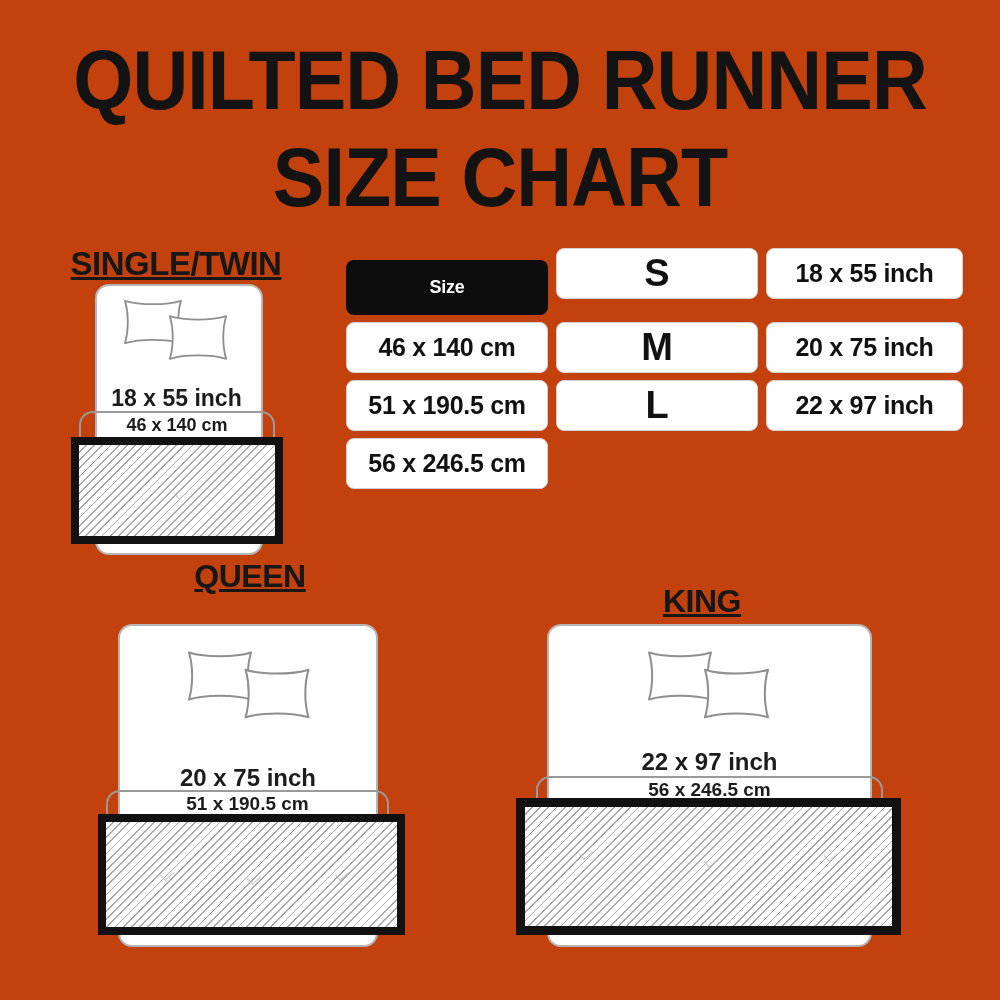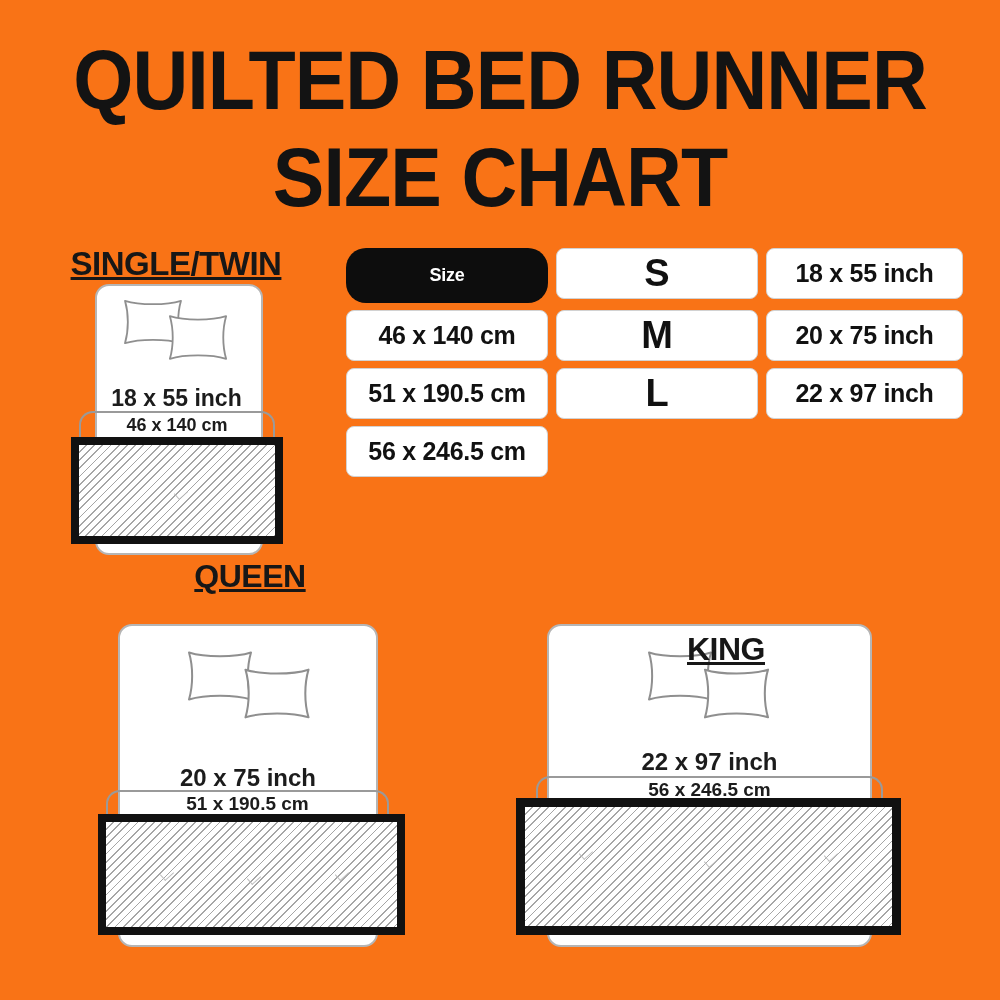--- a/index.html
+++ b/index.html
@@ -1,32 +1,32 @@
 <!DOCTYPE html>
 <html><head>
 <meta charset="utf-8">
 <style>
   html,body{margin:0;padding:0;background:#ffffff;}
   .canvas{
-    position:relative;width:1000px;height:1000px;background:#f97316;overflow:hidden;
+    position:relative;width:1000px;height:1000px;background:#c2410c;overflow:hidden;
     font-family:"Liberation Sans","DejaVu Sans",sans-serif;color:#111;
   }
   
   .page-title{
     position:absolute;top:32px;left:0;width:1000px;text-align:center;
     font-weight:700;font-size:84px;line-height:97px;letter-spacing:-1px;color:#131313;
     transform:scaleX(0.92);transform-origin:50% 0;white-space:nowrap;
   }
   
   .size-table{position:absolute;left:346px;top:248px;display:grid;
     grid-template-columns:202px 202px 197px;grid-auto-rows:auto;column-gap:8px;row-gap:7px;}
   .th{
-    background:#0d0d0d;color:#ffffff;border-radius:20px;height:55px;
+    background:#0d0d0d;color:#ffffff;border-radius:8px;height:55px;
     display:flex;align-items:center;justify-content:center;
-    font-size:18px;font-weight:700;letter-spacing:-0.2px;
+    font-size:18px;font-weight:700;letter-spacing:-0.2px;margin-top:12px;
   }
   .cell{
     background:#ffffff;border:1px solid #d2d2d2;border-radius:8px;height:51px;
     display:flex;align-items:center;justify-content:center;box-sizing:border-box;
   }
   .cell.size{font-size:38px;font-weight:700;}
   .cell.meas{font-size:25px;font-weight:600;letter-spacing:-0.3px;}
   
   .diag-label{position:absolute;text-align:center;font-size:32px;font-weight:700;
     letter-spacing:-0.5px;color:#171717;white-space:nowrap;z-index:3;text-decoration:underline;}
@@ -104,21 +104,21 @@
     <div class="bracket" style="left:106px;top:790px;width:283px;height:42px;"></div>
     <div class="cm-text" style="left:106px;top:793px;width:283px;font-size:19px;">51 x 190.5 cm</div>
     <div class="runner" style="left:98px;top:814px;width:307px;height:121px;">
       <span class="stitch" style="left:55px;top:48px;"></span>
       <span class="stitch" style="left:142px;top:52px;"></span>
       <span class="stitch" style="left:230px;top:48px;"></span>
     </div>
   </div>
 
   <div>
-    <div class="diag-label" style="left:604px;top:583px;width:244px;margin-top:48px;">KING</div>
+    <div class="diag-label" style="left:580px;top:583px;width:244px;">KING</div>
     <div class="bed" style="left:547px;top:624px;width:321px;height:319px;"></div>
     <svg class="pillow" style="left:637px;top:645px;" width="86" height="62" viewBox="0 0 100 74">
       <path d="M13 9 C32 15 68 15 87 9 C82 26 82 48 87 65 C68 59 32 59 13 65 C18 48 18 26 13 9 Z" fill="#ffffff" stroke="#8f8f8f" stroke-width="2.4" stroke-linejoin="round"></path>
     </svg>
     <svg class="pillow" style="left:693px;top:662px;" width="87" height="63" viewBox="0 0 100 74">
       <path d="M13 9 C32 15 68 15 87 9 C82 26 82 48 87 65 C68 59 32 59 13 65 C18 48 18 26 13 9 Z" fill="#ffffff" stroke="#8f8f8f" stroke-width="2.4" stroke-linejoin="round"></path>
     </svg>
     <div class="inch-text" style="left:547px;top:748px;width:325px;font-size:24px;">22 x 97 inch</div>
     <div class="bracket" style="left:536px;top:776px;width:347px;height:40px;"></div>
     <div class="cm-text" style="left:536px;top:779px;width:347px;font-size:19px;">56 x 246.5 cm</div>

